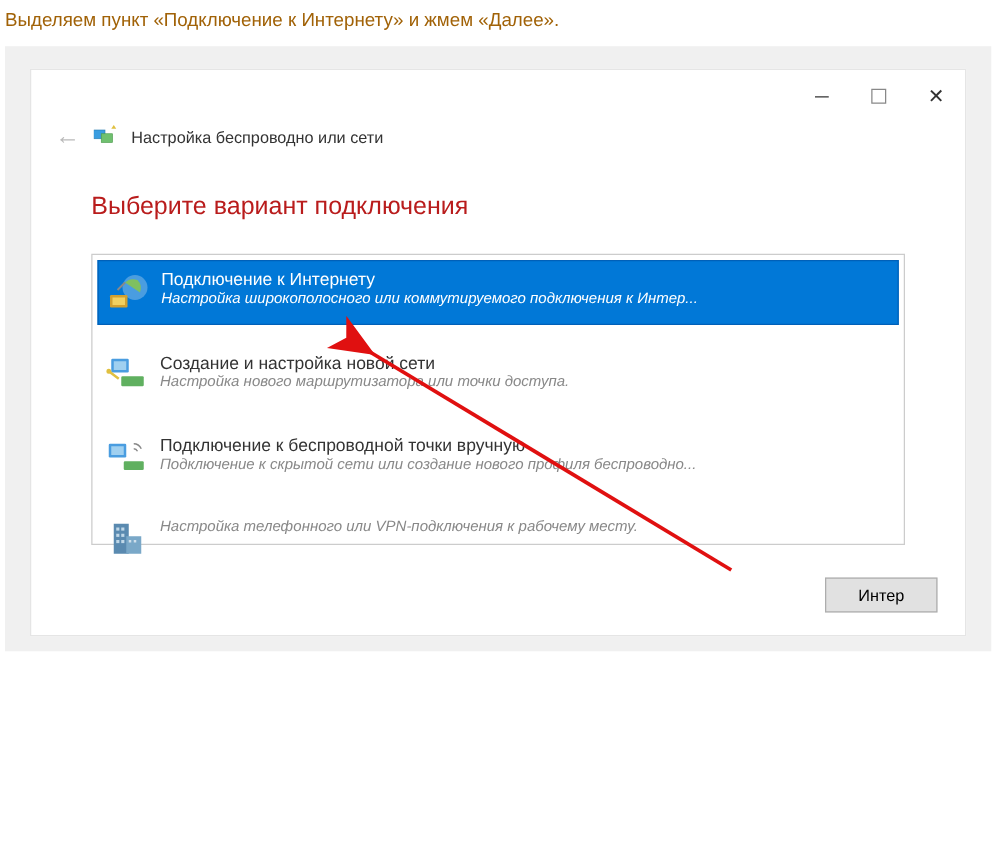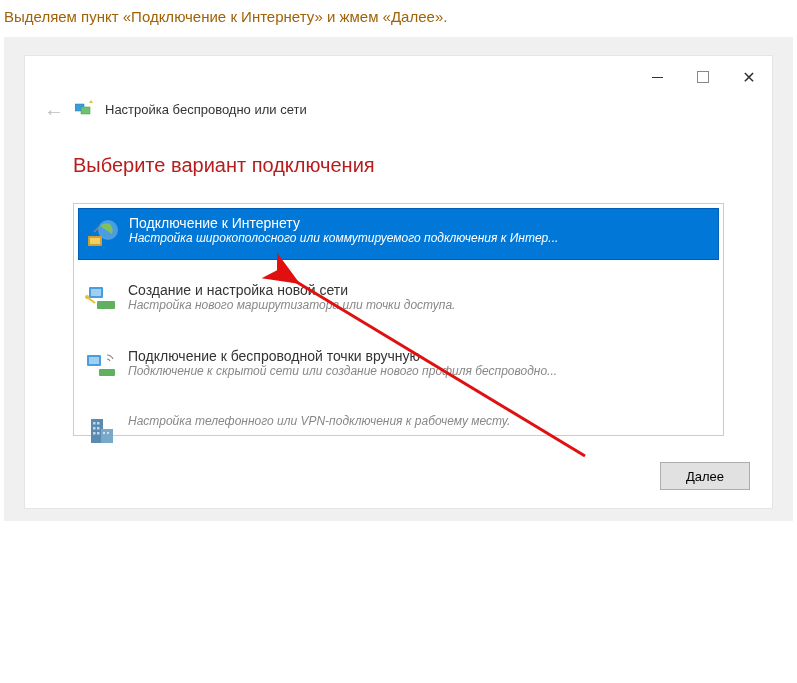--- a/index.html
+++ b/index.html
@@ -250,21 +250,21 @@
           </div>
           <div class="text-slot">
             <div class="opt-desc">Настройка телефонного или VPN-подключения к рабочему месту.</div>
           </div>
         </div>
 
       </div>
     </div>
 
     <div class="footer">
-      <button class="btn">Далее</button>
+      <button class="btn">Интер</button>
     </div>
 
     <svg class="arrow-svg" style="left:0;top:0;width:100%;height:100%;">
       <defs>
         <marker id="ah" markerWidth="12" markerHeight="12" refX="10" refY="5" orient="auto">
           <path d="M0,0 L12,5 L0,10 L3,5 Z" fill="#e01010"></path>
         </marker>
       </defs>
       <line x1="270" y1="225" x2="560" y2="400" stroke="#e01010" stroke-width="3" marker-start="url(#ah)"></line>
       <line x1="220" y1="500" x2="500" y2="570" stroke="#e01010" stroke-width="3" marker-end="url(#ah)"></line>

